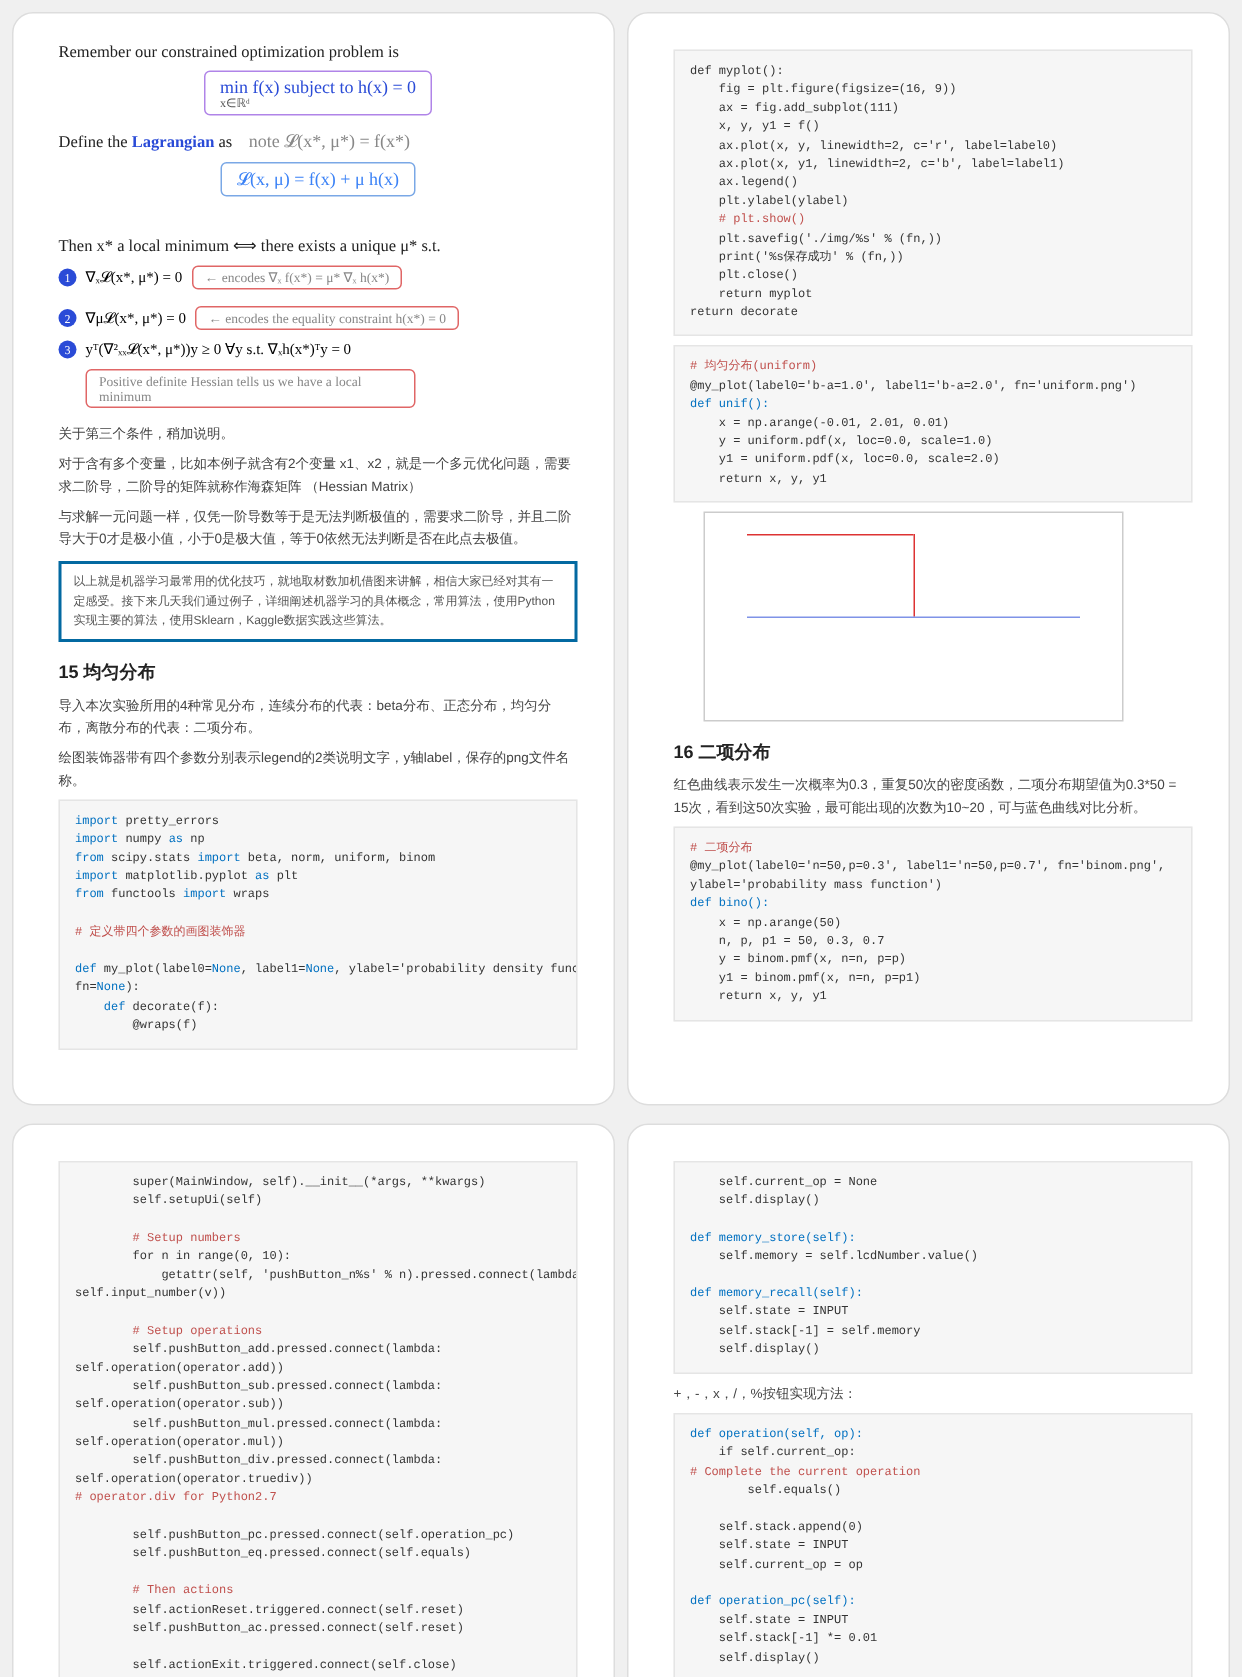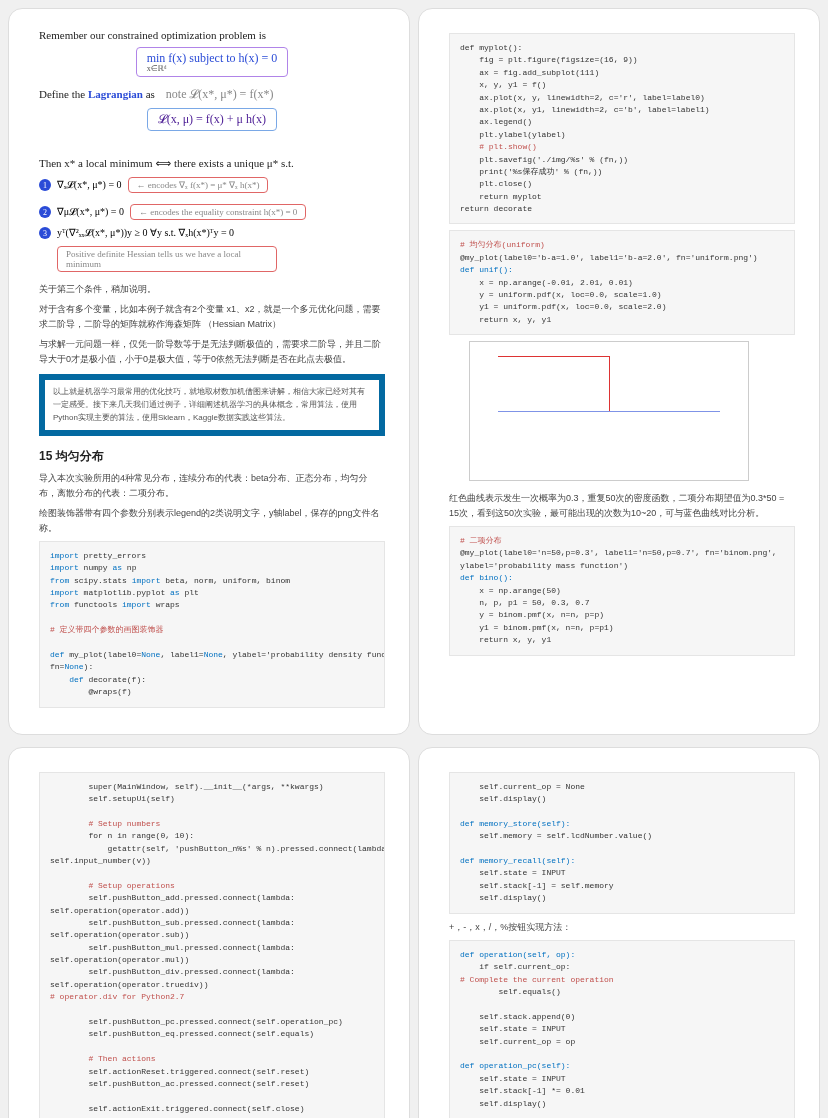--- a/index.html
+++ b/index.html
@@ -13,42 +13,42 @@
   .spread {
     display: flex;
     gap: 8px;
     margin-bottom: 12px;
   }
   .page {
     background: #fff;
     border: 1px solid #ddd;
     border-radius: 14px;
     width: 484px;
-    padding: 18px 24px 20px 30px;
+    padding: 18px 24px 30px 30px;
     position: relative;
     overflow: hidden;
     min-height: 520px;
   }
   .math-line {
     font-family: "Times New Roman", serif;
     font-size: 11px;
     color: #222;
     margin: 2px 0;
   }
   .formula-box {
     display: inline-block;
     border: 1.5px solid;
     border-radius: 4px;
     padding: 3px 10px;
     font-family: "Times New Roman", serif;
     font-size: 12px;
     margin: 4px 0;
   }
   .fb-purple { border-color: #b084e8; color: #2a4bd7; }
-  .fb-blue   { border-color: #7aa8e6; color: #4c1d95; }
+  .fb-blue   { border-color: #7aa8e6; color: #3b82f6; }
   .fb-red    { border-color: #e06666; color: #888; font-size: 9px; padding:2px 8px;}
   .center    { text-align: center; text-decoration: underline; }
   .bullet {
     display: flex;
     align-items: center;
     gap: 6px;
     margin: 3px 0;
     font-family: "Times New Roman", serif;
     font-size: 10px;
   }
@@ -61,21 +61,21 @@
     align-items: center; justify-content: center;
     font-size: 8px;
   }
   .para {
     font-size: 9px;
     color: #444;
     line-height: 1.6;
     margin: 6px 0;
   }
   .para-boxed {
-    border: 6px solid #0369a1;
+    border: 2px solid #0369a1;
     padding: 6px 8px;
     font-size: 8px;
     color: #555;
     line-height: 1.6;
     margin: 8px 0;
   }
   .heading {
     font-size: 12px;
     font-weight: bold;
     color: #222;
@@ -208,20 +208,21 @@
     y1 = uniform.pdf(x, loc=0.0, scale=2.0)
     return x, y, y1
 </div>
 
     <div class="plotframe">
       <div class="step1"></div>
         <div class="step1v"></div>
         <div class="step2"></div>
     </div>
 
+    <div class="heading">16 二项分布</div>
     <div class="para">红色曲线表示发生一次概率为0.3，重复50次的密度函数，二项分布期望值为0.3*50 = 15次，看到这50次实验，最可能出现的次数为10~20，可与蓝色曲线对比分析。</div>
     <div class="codebox" id="code4"><span class="cmt"># 二项分布</span>
 @my_plot(label0='n=50,p=0.3', label1='n=50,p=0.7', fn='binom.png',
 ylabel='probability mass function')
 <span class="fdef">def bino():</span>
     x = np.arange(50)
     n, p, p1 = 50, 0.3, 0.7
     y = binom.pmf(x, n=n, p=p)
     y1 = binom.pmf(x, n=n, p=p1)
     return x, y, y1

